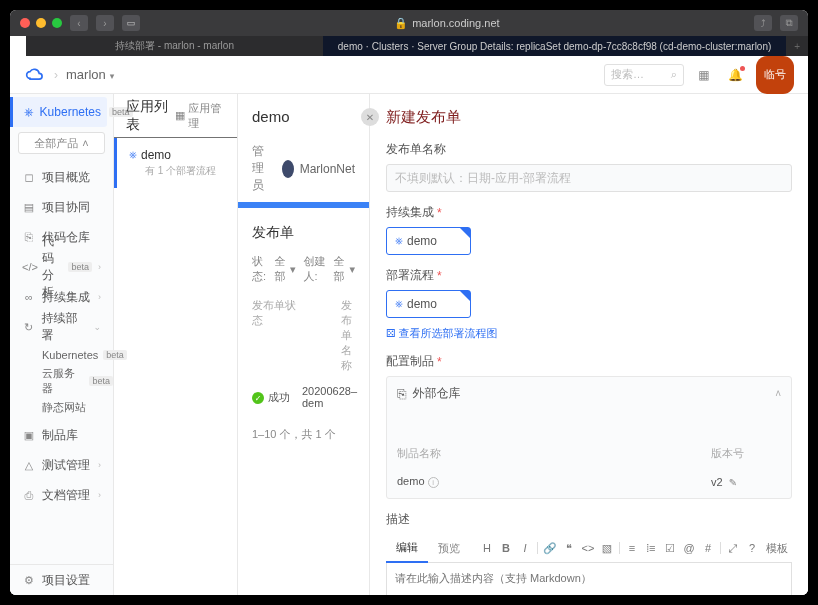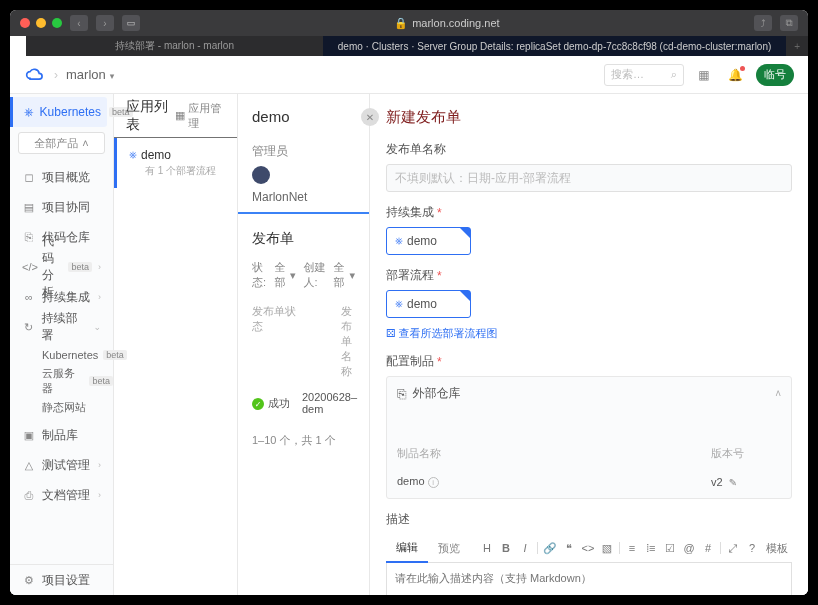--- a/index.html
+++ b/index.html
@@ -28,21 +28,21 @@
     .app-header { height: 38px; border-bottom: 1px solid #e8e8e8; display: flex; align-items: center; padding: 0 14px; }
     .logo { width: 22px; height: 22px; border-radius: 4px; display: flex; align-items: center; justify-content: center; }
     .logo svg { width: 20px; height: 20px; }
     .breadcrumb-sep { color: #ccc; margin: 0 8px; }
     .breadcrumb-item { color: #666; font-size: 13px; }
     .chevron { margin-left: 4px; color: #888; font-size: 9px; }
     .hdr-spacer { flex: 1; }
     .search-box { width: 80px; height: 22px; border: 1px solid #e0e0e0; border-radius: 3px; display: flex; align-items: center; padding: 0 6px; color: #bbb; font-size: 11px; gap: 4px; }
     .hdr-icon { width: 24px; height: 24px; display: flex; align-items: center; justify-content: center; color: #888; margin-left: 8px; position: relative; }
     .badge-dot { position: absolute; top: 3px; right: 3px; width: 5px; height: 5px; background: #e55; border-radius: 50%; }
-    .avatar-btn { margin-left: 8px; height: 22px; padding: 0 8px; background: #15803d; color: #fff; border-radius: 11px; display: flex; align-items: center; font-size: 11px; }
+    .avatar-btn { margin-left: 8px; height: 38px; padding: 0 8px; background: #c2410c; color: #fff; border-radius: 11px; display: flex; align-items: center; font-size: 11px; }
     
     .body { flex: 1; display: flex; overflow: hidden; }
     
     
     .sidebar { width: 104px; border-right: 1px solid #e8e8e8; background: #fafbfc; display: flex; flex-direction: column; }
     .side-top-item { height: 30px; margin: 3px 6px; display: flex; align-items: center; padding: 0 8px; font-size: 12px; color: #333; border-radius: 3px; gap: 6px; }
     .side-top-item.active { background: #ecf2fe; color: #2e6ff3; border-left: 3px solid #2e6ff3; margin-left: 0; padding-left: 11px; border-radius: 0 3px 3px 0; }
     .side-pill { font-size: 9px; color: #888; background: #eee; padding: 0 3px; border-radius: 2px; margin-left: 2px; }
     .side-dropdown { margin: 2px 8px 8px; height: 22px; border: 1px solid #e0e0e0; border-radius: 3px; display: flex; align-items: center; justify-content: center; font-size: 11px; color: #888; gap: 4px; background: #fff; }
     .side-list { flex: 1; }
@@ -58,21 +58,21 @@
     .col-hdr-action { margin-left: auto; font-size: 11px; color: #888; display: flex; align-items: center; gap: 3px; }
     .app-item { padding: 10px 12px; border-left: 3px solid transparent; }
     .app-item.selected { background: #fff; border-left-color: #2e6ff3; }
     .app-item-name { font-size: 12px; color: #333; display: flex; align-items: center; gap: 4px; }
     .app-item-sub { font-size: 10px; color: #aaa; margin-top: 2px; margin-left: 16px; }
     .k8s-icon { color: #2e6ff3; font-size: 10px; }
     
     
     .col-detail { width: 132px; border-right: 1px solid #e8e8e8; padding: 0; }
     .detail-title { padding: 14px 14px 10px; font-size: 15px; color: #333; }
-    .detail-admin { padding: 8px 14px; display: flex; align-items: flex-start; gap: 6px; font-size: 12px; color: #666; border-bottom: 2px solid #3b82f6; flex-direction: column; }
+    .detail-admin { padding: 8px 14px; display: flex; align-items: center; gap: 6px; font-size: 12px; color: #666; border-bottom: 6px solid #3b82f6; }
     .admin-label { color: #888; }
     .admin-badge { width: 18px; height: 18px; border-radius: 50%; background: #3e4a6b; display: inline-block; }
     .section-title { padding: 16px 14px 8px; font-size: 14px; color: #333; }
     .filter-row { padding: 4px 14px; display: flex; gap: 8px; font-size: 11px; color: #888; }
     .filter-item { display: flex; align-items: center; gap: 2px; }
     .th-row { padding: 10px 14px 6px; display: flex; font-size: 11px; color: #aaa; gap: 39px; }
     .th-col1 { flex: 0 0 50px; }
     .td-row { padding: 6px 14px; display: flex; font-size: 11px; color: #555; align-items: center; }
     .status-ok { width: 12px; height: 12px; border-radius: 50%; background: #52c41a; display: inline-flex; align-items: center; justify-content: center; color: #fff; font-size: 8px; margin-right: 4px; }
     .pager { padding: 12px 14px; font-size: 11px; color: #888; }

